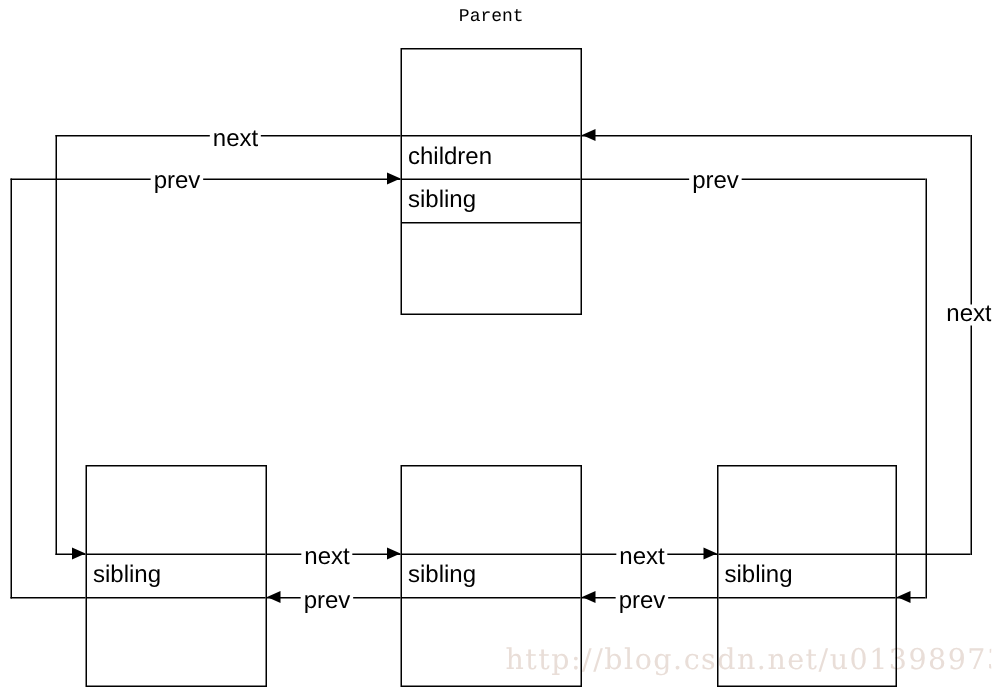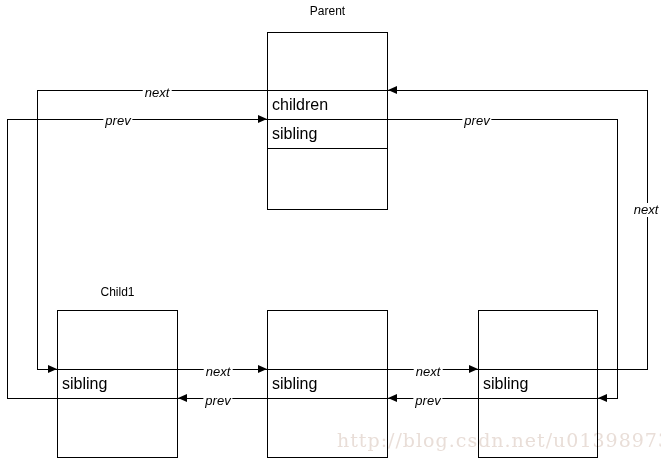--- a/index.html
+++ b/index.html
@@ -25,39 +25,37 @@
   .h { height:1px; }
   .v { width:1px; }
   .arr {
     position:absolute; width:0; height:0;
     border-top:4px solid transparent; border-bottom:4px solid transparent;
   }
   .arr.right { border-left:9px solid var(--line); }
   .arr.left  { border-right:9px solid var(--line); }
   .edge-label {
     position:absolute; transform:translate(-50%,-50%);
-    background:#ffffff; padding:0 2px; font-size:13px; line-height:14px;
+    background:#ffffff; padding:0 2px; font-size:16px; line-height:14px;
     white-space:nowrap;
-    font-style:italic;
   }
   .watermark {
     position:absolute; left:337px; top:429px;
     font-family:"DejaVu Serif", serif; font-size:19px; letter-spacing:1px;
     color:var(--wm); white-space:nowrap;
   }
 </style>
 </head>
 <body>
 
 <div id="canvas" style="background: rgb(255, 255, 255);">
 
   <div class="watermark">http://blog.csdn.net/u013989732</div>
 
-  <div class="title" style="left:267px;top:4px;width:121px;">Parent</div>
-  <div class="title" style="left:57px;top:285px;width:121px;">Child1</div>
+  <div class="title" style="left:267px;top:4px;width:121px;font-family:Liberation Mono, monospace;">Parent</div>
 
   <div class="box" style="left:267px;top:32px;width:121px;height:178px;">
     <div class="divider" style="top:57px;"></div>
     <div class="divider" style="top:86px;"></div>
     <div class="divider" style="top:115px;"></div>
     <div class="cell" style="top:57px;">children</div>
     <div class="cell" style="top:86px;">sibling</div>
   </div>
 
   <div class="box" style="left:57px;top:310px;width:121px;height:148px;">

